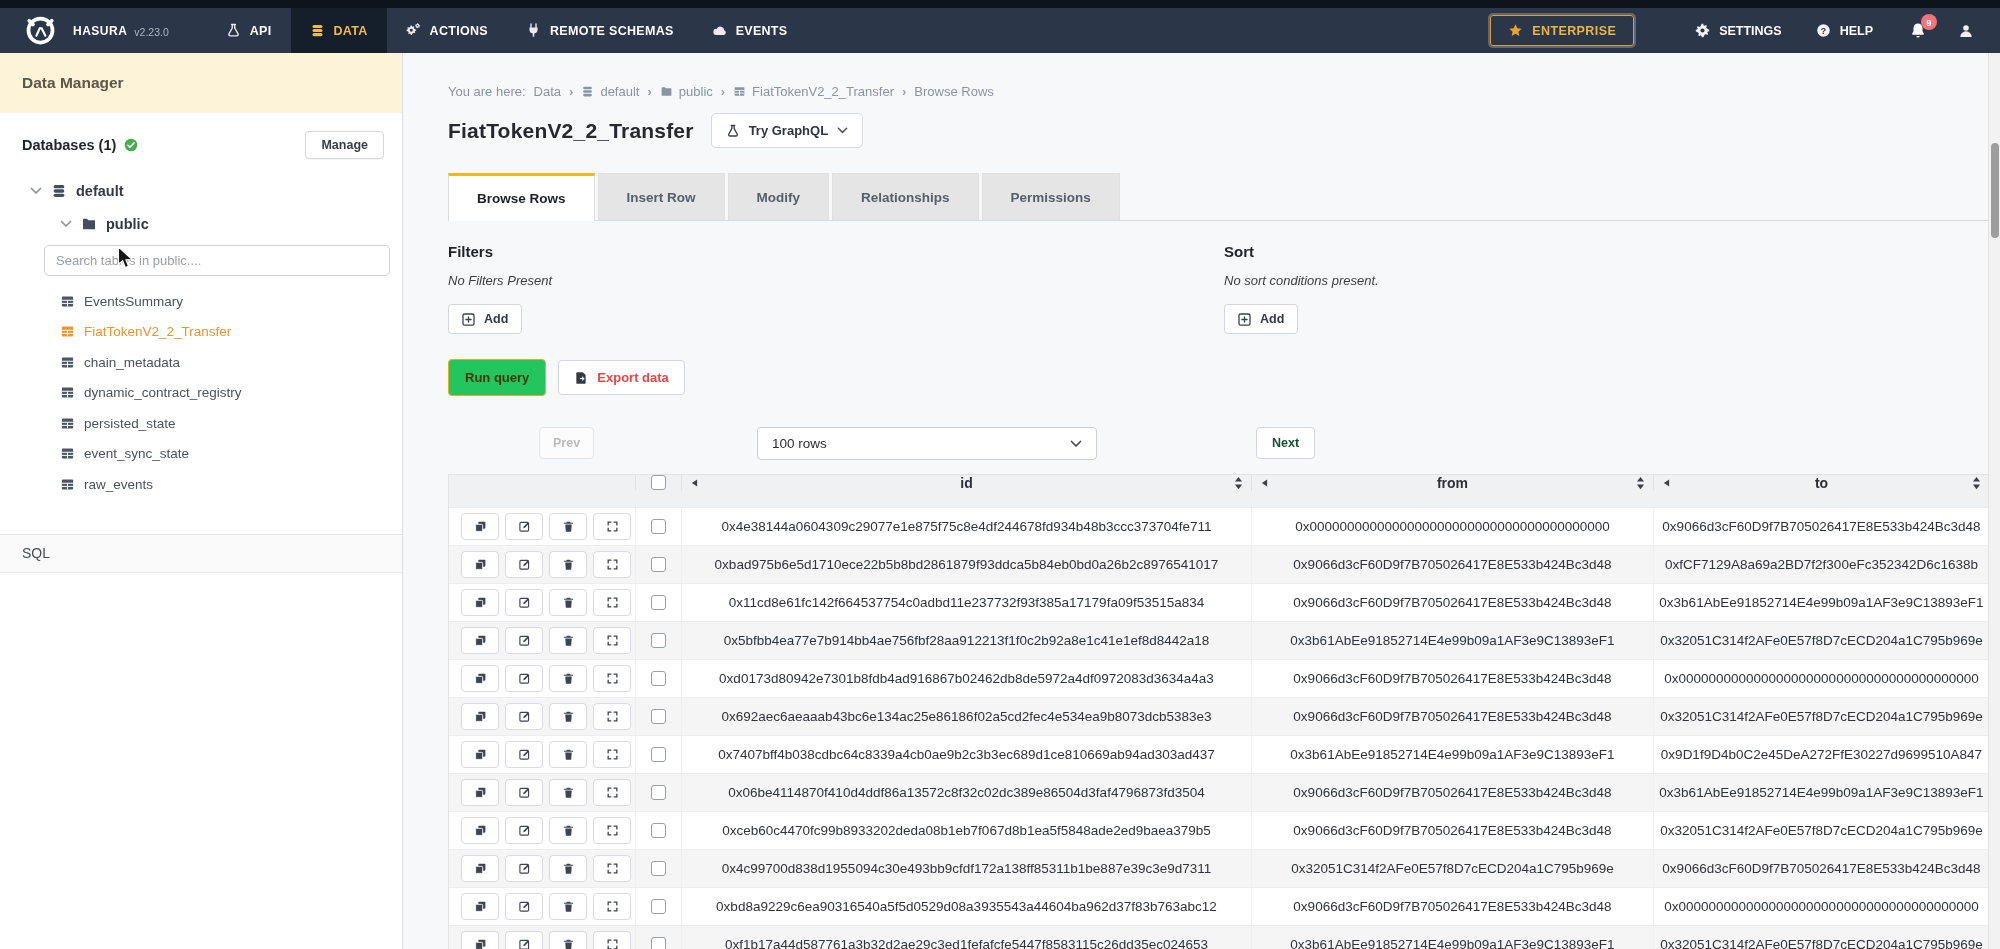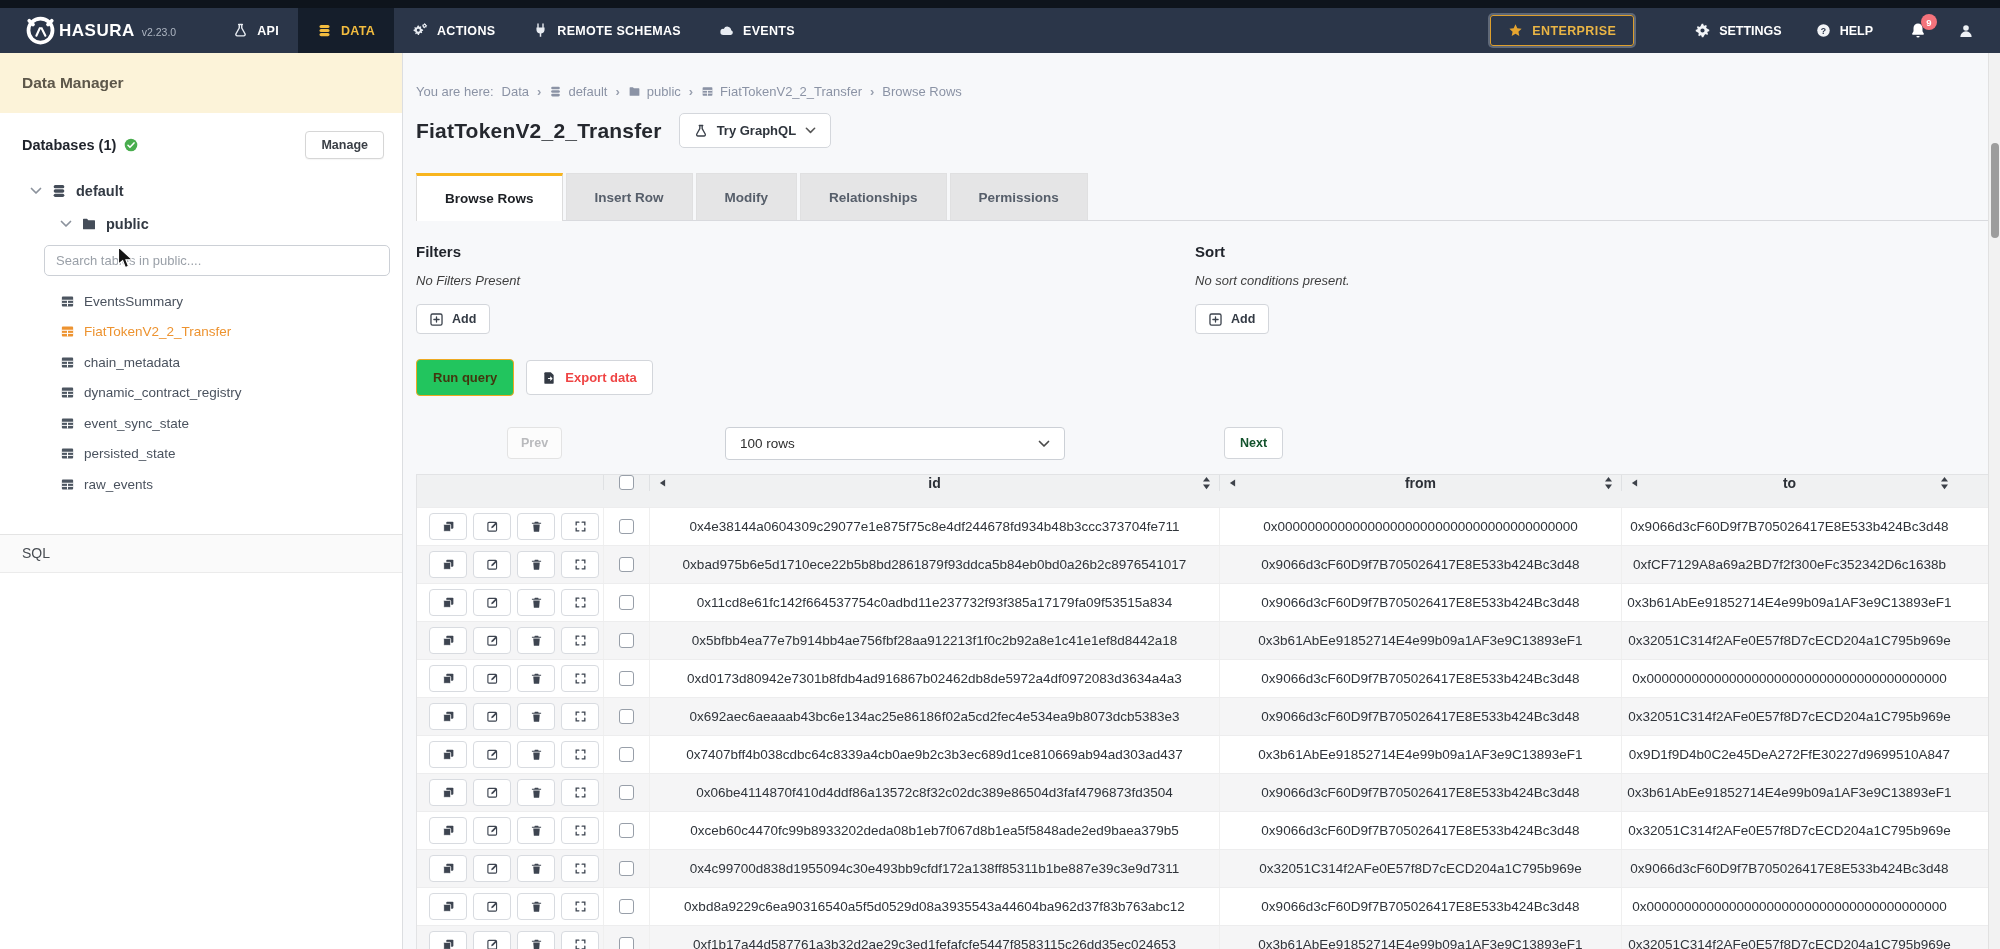--- a/index.html
+++ b/index.html
@@ -5,40 +5,40 @@
   * { margin:0; padding:0; box-sizing:border-box; }
   html,body { width:2000px; height:949px; overflow:hidden; }
   body { font-family:"Liberation Sans","DejaVu Sans",sans-serif; background:#f7f8fa; }
   .app { position:relative; width:2000px; height:949px; overflow:hidden; }
 
   
   .top-strip { height:8px; background:#0e141c; }
   .navbar { height:45px; background:#2b3649; display:flex; align-items:center; color:#fff; }
   .nav-left { display:flex; align-items:center; padding-left:24px; }
   .logo { width:33px; height:33px; display:flex; }
-  .brand { font-size:17px; font-weight:bold; letter-spacing:.5px; margin-left:2px; }
+  .brand { font-size:12px; font-weight:bold; letter-spacing:.5px; margin-left:16px; }
   .version { font-size:10.5px; color:#aeb6c2; margin-left:7px; margin-top:2px; }
   .nav-items { display:flex; height:100%; margin-left:38px; }
   .nav-item { display:flex; align-items:center; gap:9px; padding:0 19px; height:100%; font-size:12.5px; font-weight:bold; letter-spacing:.3px; cursor:pointer; }
   .nav-item .ic { width:15px; height:15px; color:#e8ecf2; }
   .nav-item.active { background:#151e2b; color:#f2bc3f; }
   .nav-item.active .ic { color:#f2bc3f; }
   .nav-right { margin-left:auto; display:flex; align-items:center; height:100%; }
   .enterprise-btn { display:flex; align-items:center; gap:9px; border:1px solid #dd9f2d; box-shadow:0 0 0 2px rgba(190,198,210,.35); border-radius:3px; padding:7px 17px; color:#eab545; font-size:12.5px; font-weight:bold; letter-spacing:.4px; margin-right:44px; cursor:pointer; }
   .enterprise-btn .ic { width:15px; height:15px; color:#e6a42f; }
   .nav-util { display:flex; align-items:center; gap:9px; padding:0 17px; height:100%; font-size:12.5px; font-weight:bold; cursor:pointer; }
   .nav-util .ic { width:15px; height:15px; color:#f2f4f7; }
   .bell-wrap { position:relative; padding:0 19px; height:100%; display:flex; align-items:center; cursor:pointer; }
   .bell-wrap .ic { width:18px; height:18px; color:#fff; }
   .badge { position:absolute; top:6px; right:9px; min-width:16px; height:16px; border-radius:9px; background:#f4737c; color:#fff; font-size:9.5px; font-weight:bold; display:flex; align-items:center; justify-content:center; padding:0 4px; }
   .user-wrap { padding:0 26px 0 12px; height:100%; display:flex; align-items:center; cursor:pointer; }
   .user-wrap .ic { width:16px; height:16px; color:#eef1f5; }
 
   
-  .layout { display:flex; height:896px; }
+  .layout { display:flex; height:896px;gap:32px; }
   .sidebar { width:403px; background:#fff; border-right:1px solid #dcdee1; flex-shrink:0; display:flex; flex-direction:column; }
   .sidebar-header { height:60px; background:#fcf3d9; display:flex; align-items:center; padding-left:22px; font-size:15.5px; font-weight:bold; color:#5d574a; }
   .sidebar-body { padding:18px 18px 0 22px; }
   .db-row { display:flex; align-items:center; margin-bottom:15px; }
   .db-label { font-size:14.5px; font-weight:bold; color:#20242c; }
   .check-ic { width:14px; height:14px; margin-left:8px; display:flex; }
   .manage-btn { margin-left:auto; background:#fff; border:1px solid #d6d6d6; border-radius:4px; padding:6px 15px; font-size:12.5px; font-weight:bold; color:#3a3f46; cursor:pointer; box-shadow:0 1px 1px rgba(0,0,0,.04); }
   .tree-row { display:flex; align-items:center; gap:9px; height:33px; font-size:14.5px; font-weight:bold; color:#333a44; cursor:pointer; }
   .tree-row .chev { width:12px; height:12px; color:#8b929c; display:flex; }
   .tree-row .ic { width:16px; height:16px; color:#454d59; display:flex; }
@@ -330,34 +330,34 @@
     <span class="ic">
                 <svg viewBox="0 0 24 24">
                   <rect x="3" y="4" width="18" height="16" rx="1.5" fill="currentColor"></rect>
                   <g stroke="#fff" stroke-width="1.6">
                     <line x1="3" y1="10" x2="21" y2="10"></line>
                     <line x1="12" y1="10" x2="12" y2="20"></line>
                     <line x1="3" y1="15" x2="21" y2="15"></line>
                   </g>
                 </svg>
               </span>
-    <span>event_sync_state</span>
+    <span>persisted_state</span>
   </div>
             <div class="table-item">
     <span class="ic">
                 <svg viewBox="0 0 24 24">
                   <rect x="3" y="4" width="18" height="16" rx="1.5" fill="currentColor"></rect>
                   <g stroke="#fff" stroke-width="1.6">
                     <line x1="3" y1="10" x2="21" y2="10"></line>
                     <line x1="12" y1="10" x2="12" y2="20"></line>
                     <line x1="3" y1="15" x2="21" y2="15"></line>
                   </g>
                 </svg>
               </span>
-    <span>persisted_state</span>
+    <span>event_sync_state</span>
   </div>
             <div class="table-item">
     <span class="ic">
                 <svg viewBox="0 0 24 24">
                   <rect x="3" y="4" width="18" height="16" rx="1.5" fill="currentColor"></rect>
                   <g stroke="#fff" stroke-width="1.6">
                     <line x1="3" y1="10" x2="21" y2="10"></line>
                     <line x1="12" y1="10" x2="12" y2="20"></line>
                     <line x1="3" y1="15" x2="21" y2="15"></line>
                   </g>

